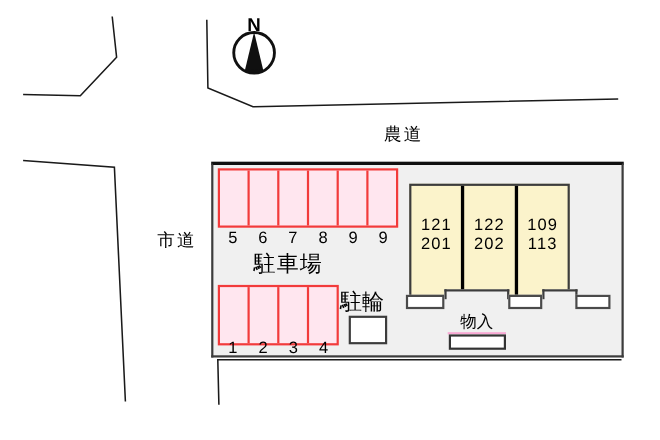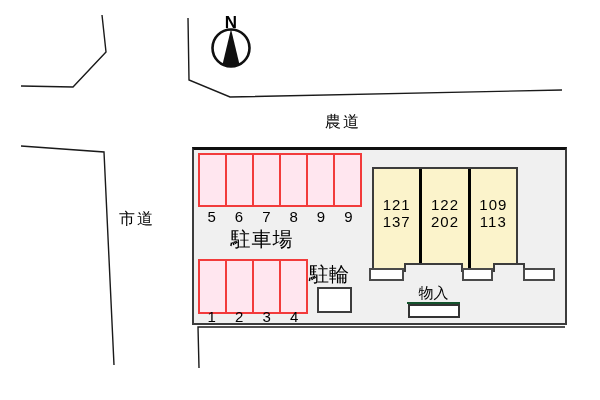--- a/index.html
+++ b/index.html
@@ -22,21 +22,21 @@
   .p-space:first-child{border-left:none;}
 
   .p-nums{display:flex;font-size:15px;z-index:3;}
   .p-nums-top{left:198px;top:208px;width:164px;height:18px;}
   .p-nums-bottom{left:198px;top:310px;width:110px;height:14px;line-height:13px;}
   .p-num{flex:1;text-align:center;}
 
   .jp-label{font-size:20px;text-align:center;z-index:3;letter-spacing:1px;}
   .parking-label{left:212px;top:226px;width:100px;}
   .bicycle-label{left:301px;top:261px;width:56px;letter-spacing:0;}
-  .road-label{font-size:16px;text-align:left;z-index:2;letter-spacing:2px;}
+  .road-label{font-size:16px;text-align:right;z-index:2;letter-spacing:2px;}
   .road-label-top{left:325px;top:112px;width:60px;}
   .road-label-left{left:119px;top:209px;width:60px;}
 
   .bicycle-rect{left:317px;top:287px;width:35px;height:26px;background:#fff;border:2px solid #3c3c3c;z-index:3;}
 
   .building{
     left:372px;top:167px;width:146px;height:103px;
     background:#fbf3cb;border:2px solid #3c3c3c;display:flex;z-index:3;
   }
   .unit{flex:1;border-left:3px solid #000000;text-align:center;padding-top:27px;
@@ -45,21 +45,21 @@
 
   .recess{background:#f0f0f0;border:2px solid #3c3c3c;border-bottom:none;z-index:4;}
   .recess-1{left:404px;top:263px;width:59px;height:9px;}
   .recess-2{left:493px;top:263px;width:32px;height:9px;}
   .porch{background:#ffffff;border:2px solid #4a4a4a;z-index:4;}
   .porch-1{left:369px;top:268px;width:35px;height:13px;}
   .porch-2{left:462px;top:268px;width:31px;height:13px;}
   .porch-3{left:523px;top:268px;width:32px;height:13px;}
 
   .storage-label{left:407px;top:285px;width:53px;text-align:center;font-size:15px;
-                 line-height:16px;border-bottom:2px solid #14532d;padding-bottom:1px;z-index:4;}
+                 line-height:16px;border-bottom:2px solid #f9a8d4;padding-bottom:1px;z-index:4;}
   .storage-rect{left:408px;top:304px;width:52px;height:14px;background:#fff;border:2px solid #333;z-index:4;}
 
   .compass-n{font-size:17px;font-weight:bold;}
 </style>
 </head>
 <body>
 
 <div class="stage">
 
   <svg class="lines-layer" viewBox="0 0 600 400" xmlns="http://www.w3.org/2000/svg">
@@ -111,21 +111,21 @@
     <div class="p-num">3</div>
     <div class="p-num">4</div>
   </div>
 
   <div class="abs jp-label bicycle-label">駐輪場</div>
   <div class="abs bicycle-rect"></div>
 
   <div class="abs building">
     <div class="unit">
       <div>121</div>
-      <div>137</div>
+      <div>201</div>
     </div>
     <div class="unit">
       <div>122</div>
       <div>202</div>
     </div>
     <div class="unit">
       <div>109</div>
       <div>113</div>
     </div>
   </div>

